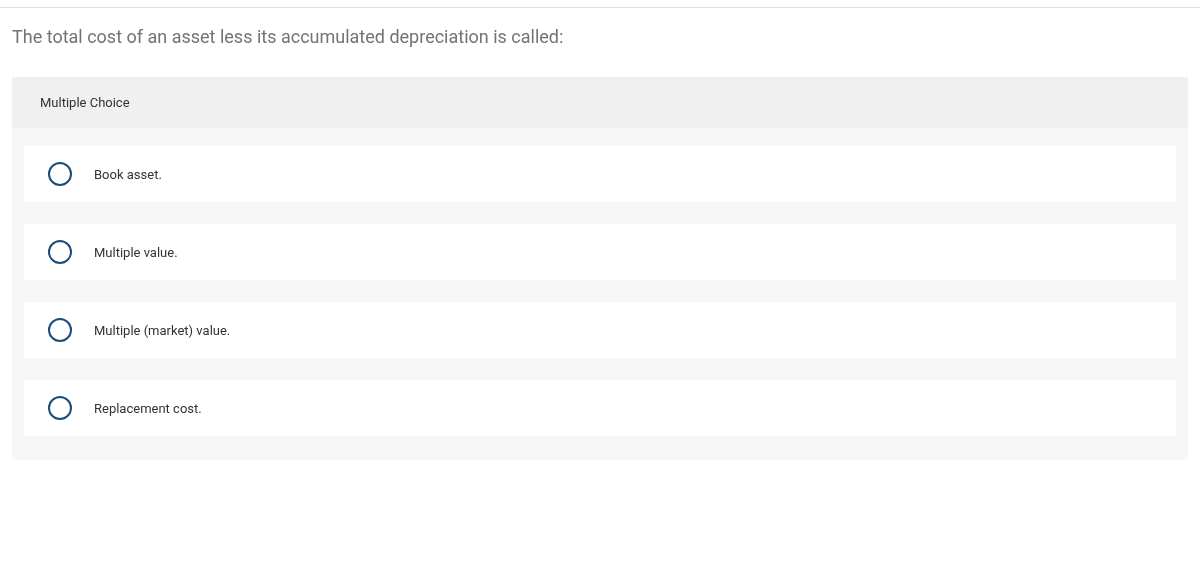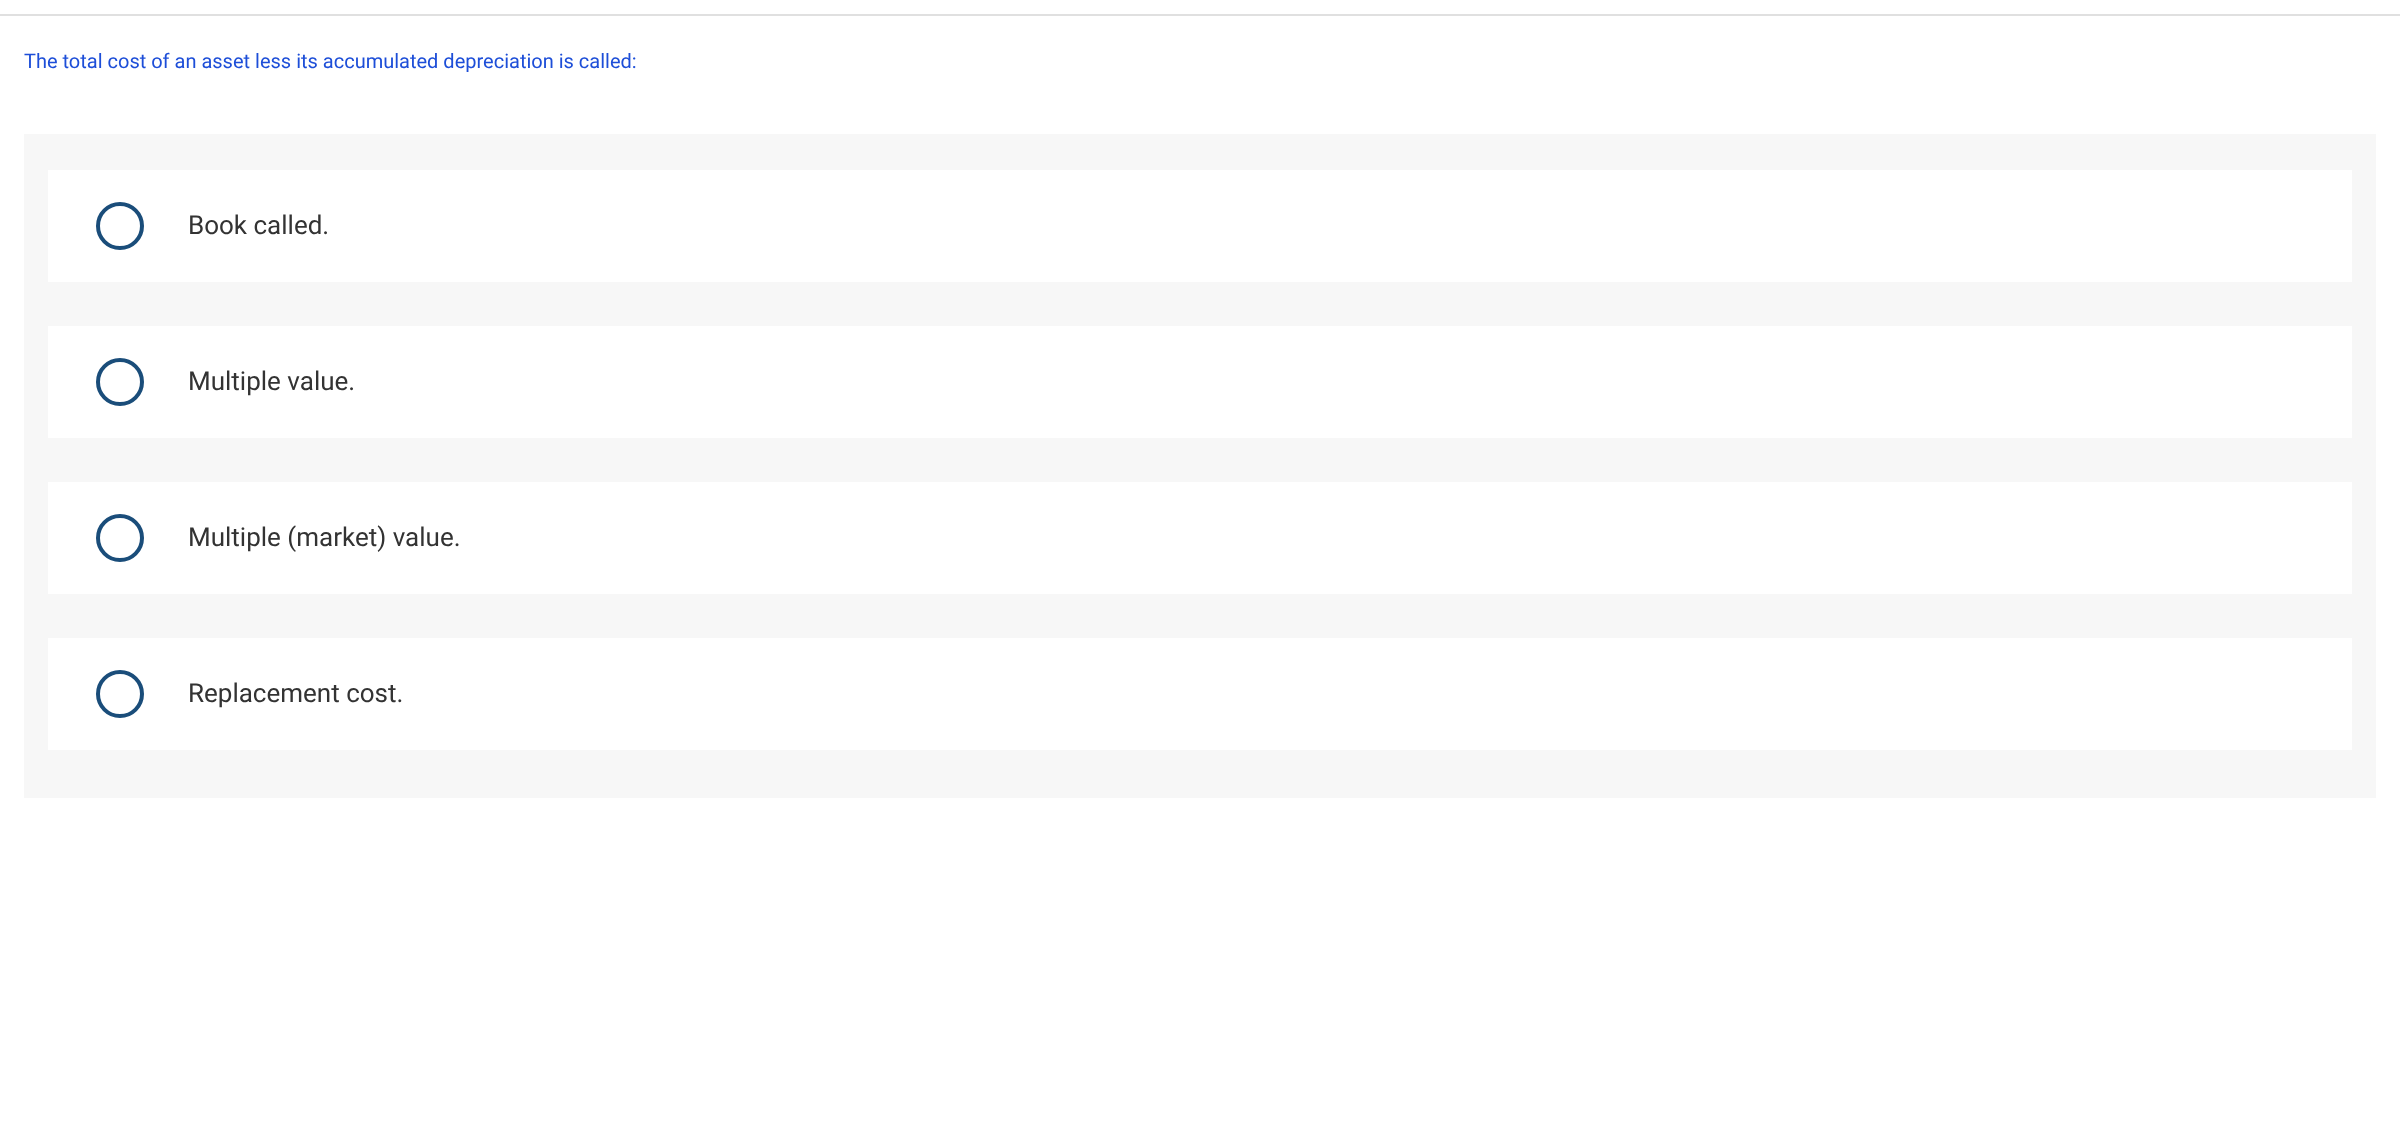--- a/index.html
+++ b/index.html
@@ -13,22 +13,22 @@
       width: 1200px;
       height: 566px;
       color: #333;
     }
     .top-border {
       border-bottom: 1px solid #e0e0e0;
       height: 8px;
     }
     .question-text {
       padding: 18px 12px;
-      font-size: 10px;
-      color: #1d4ed8;
+      font-size: 18px;
+      color: #737373;
       font-weight: 400;
     }
     .question-container {
       background: #f7f7f7;
       margin: 12px 12px;
       padding-bottom: 24px;
     }
     .section-header {
       padding: 18px 28px;
       font-size: 13px;
@@ -64,25 +64,26 @@
     }
   </style>
 </head>
 <body>
 
 <div class="top-border"></div>
 
 <div class="question-text">The total cost of an asset less its accumulated depreciation is called:</div>
 
 <div class="question-container">
+  <div class="section-header">Multiple Choice</div>
 
   <div class="options-wrapper">
     <div class="option-row">
       <div class="radio-circle"></div>
-      <span class="option-label">Book called.</span>
+      <span class="option-label">Book asset.</span>
     </div>
     <div class="option-row">
       <div class="radio-circle"></div>
       <span class="option-label">Multiple value.</span>
     </div>
     <div class="option-row">
       <div class="radio-circle"></div>
       <span class="option-label">Multiple (market) value.</span>
     </div>
     <div class="option-row">

